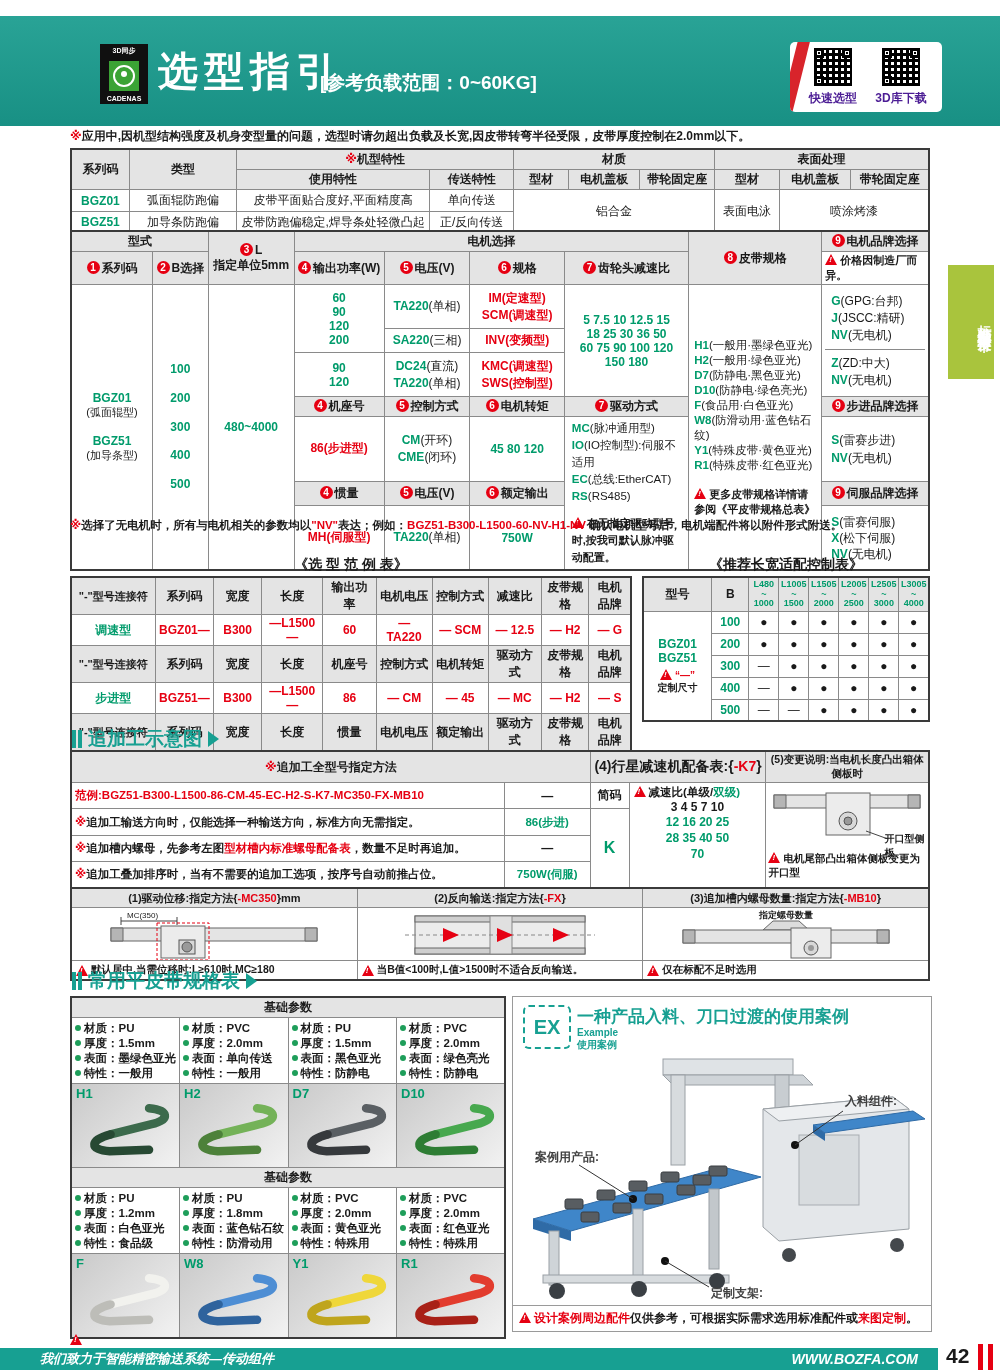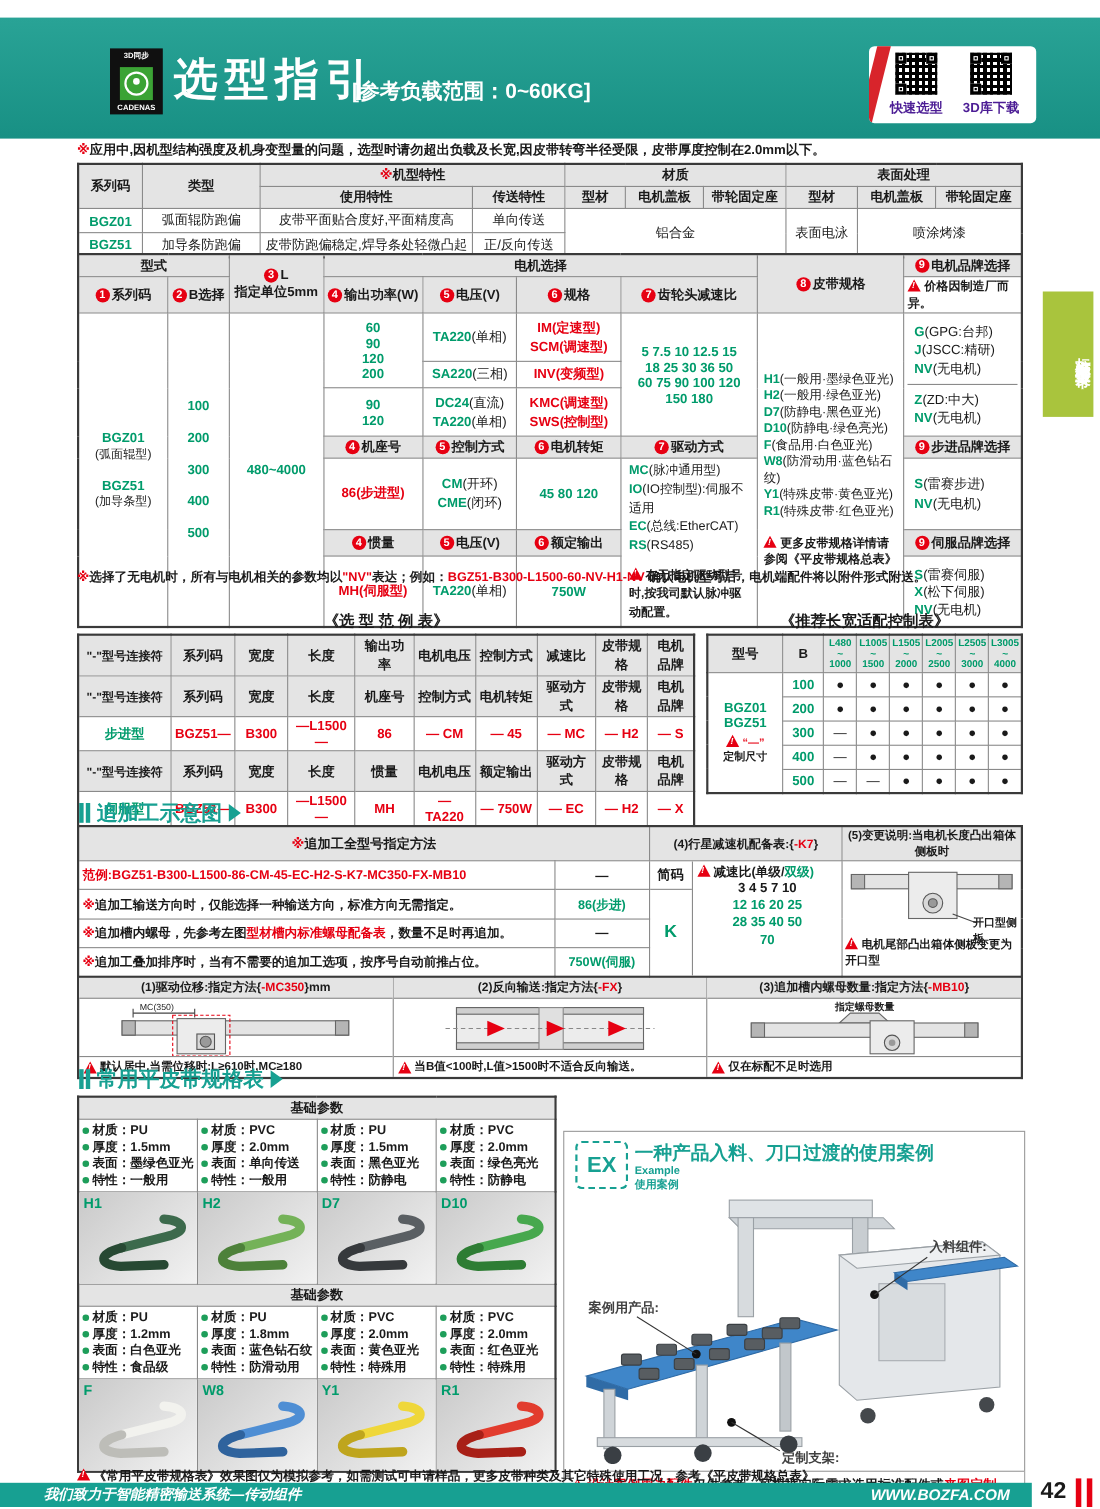--- a/index.html
+++ b/index.html
@@ -64,21 +64,21 @@
   
   .foot-bar{left:0;top:1348px;width:938px;height:22px;background:#17A092;color:#fff;
             display:flex;align-items:center;justify-content:space-between;padding:0 20px 0 40px;box-sizing:border-box;}
   .foot-bar .slogan{font-style:italic;font-weight:bold;font-size:13px;text-align:right;}
   .foot-bar .site{font-style:italic;font-weight:bold;font-size:14px;}
   .pageno{left:946px;top:1344px;font-size:21px;font-weight:bold;}
   .redbar{top:1344px;width:5px;height:26px;background:#E60012;}
   
   .diag-note{font-size:10.5px;font-weight:bold;padding:2px 4px;border-top:1px solid #8a8a8a;display:flex;align-items:center;}
   .mini-col{display:flex;height:100%;}
-  .case-panel{border:1px solid #9a9a9a;background:#fff;margin-top:32px;}
+  .case-panel{border:1px solid #9a9a9a;background:#fff;}
   .case-label{position:absolute;font-size:12px;font-weight:bold;color:#404040;}
 </style>
 </head>
 <body>
 
 <div id="page">
 
   <div class="abs hdr">
     <div class="abs logo">
       <span class="lt">3D同步</span>
@@ -338,20 +338,32 @@
         <th class="hd">系列码</th>
             <th class="hd">宽度</th>
         <th class="hd">长度</th>
             <th class="hd">输出功率</th>
         <th class="hd">电机电压</th>
             <th class="hd">控制方式</th>
         <th class="hd">减速比</th>
             <th class="hd">皮带规格</th>
         <th class="hd">电机品牌</th>
       </tr>
+      <tr style="height:24px">
+        <td class="ctr g">调速型</td>
+        <td class="ctr rb">BGZ01—</td>
+            <td class="ctr rb">B300</td>
+        <td class="ctr rb">—L1500 —</td>
+            <td class="ctr rb">60</td>
+        <td class="ctr rb">— TA220</td>
+            <td class="ctr rb">— SCM</td>
+        <td class="ctr rb">— 12.5</td>
+            <td class="ctr rb">— H2</td>
+        <td class="ctr rb">— G</td>
+      </tr>
       <tr style="height:23px">
         <th class="hd" style="font-size:11px">"-"型号连接符</th>
         <th class="hd">系列码</th>
             <th class="hd">宽度</th>
         <th class="hd">长度</th>
             <th class="hd">机座号</th>
         <th class="hd">控制方式</th>
             <th class="hd">电机转矩</th>
         <th class="hd">驱动方式</th>
             <th class="hd">皮带规格</th>
@@ -499,21 +511,21 @@
     <table class="t-outer">
       <colgroup>
           <col style="width:50.5%">
           <col style="width:10%">
           <col style="width:20.5%">
           <col style="width:19%">
         </colgroup>
       <tbody>
           <tr style="height:22px">
         <th class="hd" colspan="2"><span class="r">※</span><span>追加工全型号指定方法</span></th>
-        <th class="hd" style="font-size:11px"><span>(4)</span><span>行星减速机配备表:{</span><span class="r">-K7</span><span>}</span></th>
+        <th class="hd" style="font-size:14px"><span>(4)</span><span>行星减速机配备表:{</span><span class="r">-K7</span><span>}</span></th>
         <th class="hd" style="font-size:10.5px"><span>(5)</span><span>变更说明:当电机长度凸出箱体侧板时</span></th>
       </tr>
       <tr style="height:25px">
         <td style="font-size:11.5px;font-weight:bold"><span class="rb">范例:</span><span class="rb">BGZ51-B300-L1500-86-CM-45-EC-H2-S-K7-MC350-FX-MB10</span></td>
         <td class="ctr b">—</td>
         <td rowspan="4" style="padding:0;vertical-align:top">
           <div class="mini-col" style="height:104px">
             <div style="width:38px;border-right:1px solid #8a8a8a;display:flex;flex-direction:column">
               <div class="ctr b" style="height:25px;line-height:25px;border-bottom:1px solid #8a8a8a;font-size:12px">简码</div>
               <div class="ctr g" style="flex:1;display:flex;align-items:center;justify-content:center;font-size:16px">K</div>
@@ -936,21 +948,21 @@
     <div class="case-label" style="left:22px;top:152px">案例用产品:</div>
     <div class="case-label" style="left:332px;top:96px">入料组件:</div>
     <div class="case-label" style="left:198px;top:288px">定制支架:</div>
 
     <div style="position:absolute;left:0;right:0;bottom:0;border-top:1px solid #9a9a9a;padding:4px 6px;font-size:12px;font-weight:bold;background:#fff">
       <i class="wicon"></i><span class="r">设计案例周边配件</span><span>仅供参考，可根据实际需求选用标准配件或</span><span class="r">来图定制</span><span>。</span>
     </div>
   </div>
 
   <div class="abs" style="left:70px;top:1334px;width:880px;font-size:11.5px;font-weight:bold">
-    <i class="wicon"></i><span>《常用平皮带规格表》效果图仅为模拟参考，如需测试可申请样品，更多皮带种类及其它特殊使用工况，参考《平皮带规格总表》。</span>
+    <i class="wicon"></i>
   </div>
 
   <div class="abs foot-bar">
     <span class="slogan">我们致力于智能精密输送系统—传动组件</span>
     <span class="site">WWW.BOZFA.COM</span>
   </div>
   <div class="abs pageno">42</div>
   <div class="abs redbar" style="left:978px"></div>
   <div class="abs redbar" style="left:988px"></div>
 

